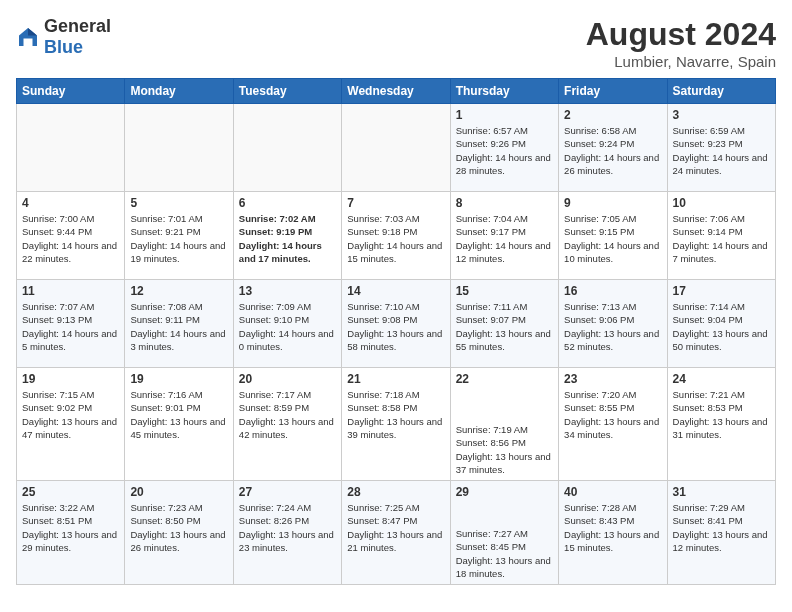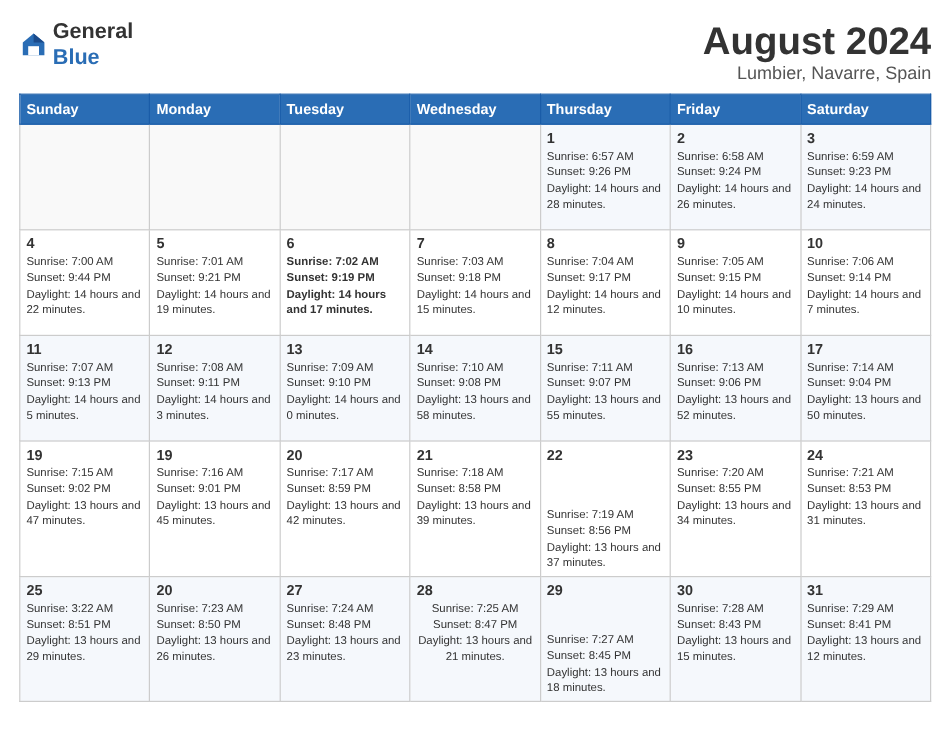--- a/index.html
+++ b/index.html
@@ -281,37 +281,37 @@
         </td>
         <td>
           <span class="day-number">20</span>
           <div class="day-info" style="white-space: pre-line;">Sunrise: 7:23 AM
 Sunset: 8:50 PM
 Daylight: 13 hours and 26 minutes.</div>
         </td>
         <td>
           <span class="day-number">27</span>
           <div class="day-info" style="white-space: pre-line;">Sunrise: 7:24 AM
-Sunset: 8:48 PM
+Sunset: 8:26 PM
 Daylight: 13 hours and 23 minutes.</div>
         </td>
         <td>
           <span class="day-number">28</span>
-          <div class="day-info" style="white-space: pre-line; text-align: center;">Sunrise: 7:25 AM
+          <div class="day-info" style="white-space: pre-line;">Sunrise: 7:25 AM
 Sunset: 8:47 PM
 Daylight: 13 hours and 21 minutes.</div>
         </td>
         <td>
           <span class="day-number">29</span>
           <div class="day-info" style="white-space: pre-line; margin-top: 28px;">Sunrise: 7:27 AM
 Sunset: 8:45 PM
 Daylight: 13 hours and 18 minutes.</div>
         </td>
         <td>
-          <span class="day-number">30</span>
+          <span class="day-number">40</span>
           <div class="day-info" style="white-space: pre-line;">Sunrise: 7:28 AM
 Sunset: 8:43 PM
 Daylight: 13 hours and 15 minutes.</div>
         </td>
         <td>
           <span class="day-number">31</span>
           <div class="day-info" style="white-space: pre-line;">Sunrise: 7:29 AM
 Sunset: 8:41 PM
 Daylight: 13 hours and 12 minutes.</div>
         </td>

